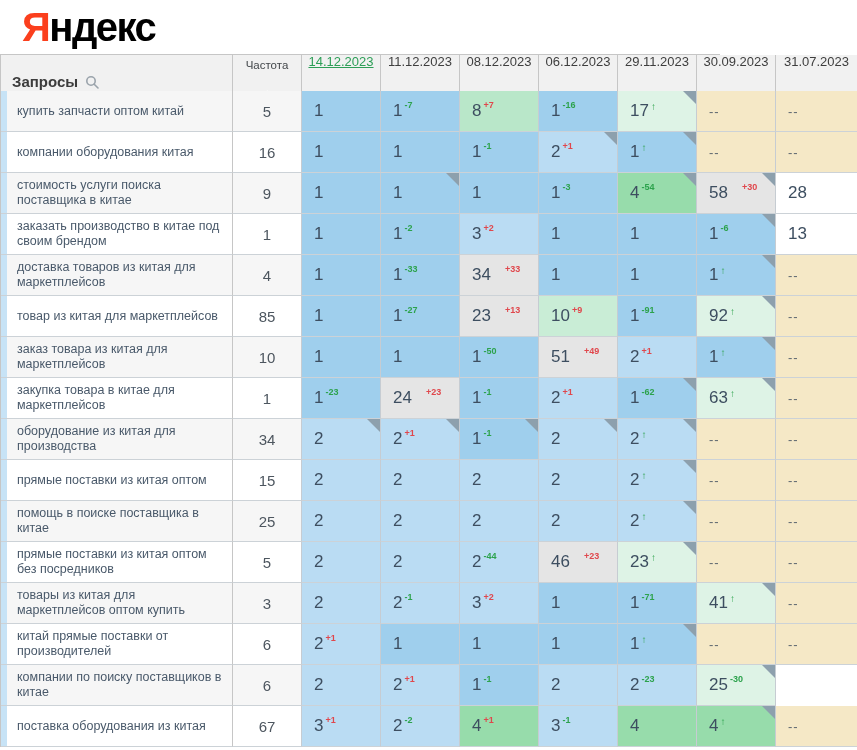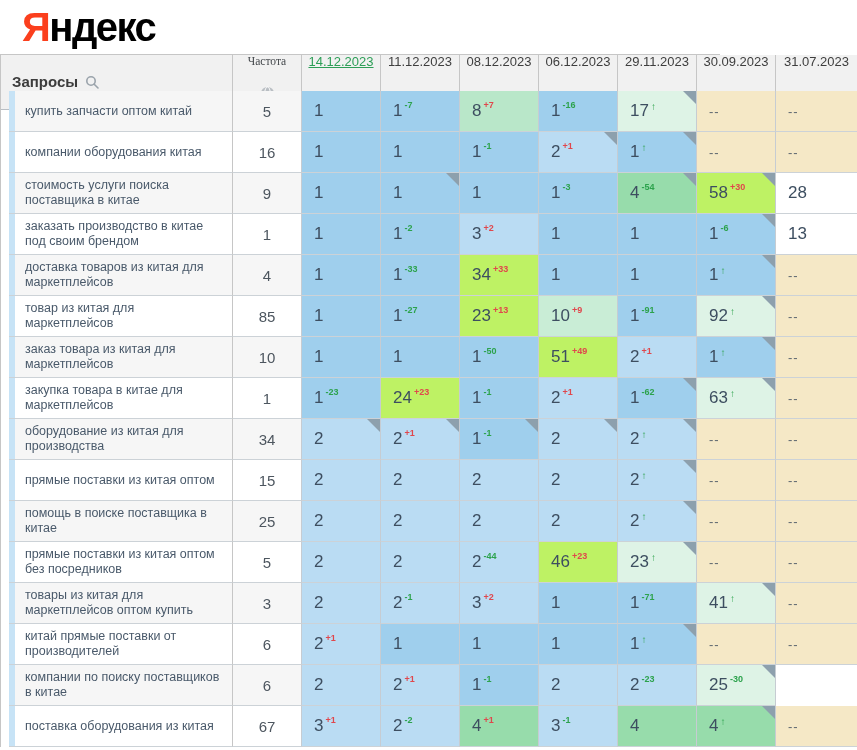--- a/index.html
+++ b/index.html
@@ -10,30 +10,30 @@
 
   .table{width:720px;border-top:1px solid #c6c6c6;border-left:1px solid #c6c6c6;box-sizing:border-box;}
   .thead,.r{display:grid;grid-template-columns:232px 69px 79px 79px 79px 79px 79px 79px 82px;}
   .thead{height:36px;}
   .r{height:41px;}
   .cell,.hcell{box-sizing:border-box;position:relative;border-right:1px solid #c6ccd2;border-bottom:1px solid #ccd2d7;}
   .hcell{background:#f1f1f1;border-bottom:1px solid #b9bfc5;border-right:1px solid #c6c6c6;}
 
   .hquery{display:flex;align-items:center;gap:7px;padding-left:11px;}
   .hquery .t{font-size:15px;font-weight:700;color:#3c3c3c;}
-  .hfreq{display:flex;flex-direction:column;align-items:center;gap:19px;font-family:Liberation Serif, serif;}
+  .hfreq{display:flex;flex-direction:column;align-items:center;justify-content:center;gap:19px;}
   .hfreq .t{font-size:11.5px;color:#43474b;}
   .hdate{display:flex;flex-direction:column;align-items:center;justify-content:center;line-height:1.1;gap:24px;}
   .dlink{font-size:13px;color:#3e3e3e;text-decoration:none;cursor:pointer;}
   .hdate.active .dlink{color:#2d9e57;text-decoration:underline;}
   .pct{display:flex;align-items:flex-start;justify-content:center;margin-top:1px;}
   .pct-ic{width:14px;height:14px;border-radius:50%;background:#b2b7bc;color:#fff;font-size:9px;font-weight:700;display:flex;align-items:center;justify-content:center;}
   .pct-n{font-size:13px;color:#9aa0a6;margin-left:7px;position:relative;top:-3px;}
 
-  .qcell{display:flex;align-items:center;padding:2px 8px 2px 16px;border-right:1px solid #c6c6c6;cursor:pointer;margin-left:8px;}
+  .qcell{display:flex;align-items:center;padding:2px 8px 2px 16px;border-right:1px solid #c6c6c6;cursor:pointer;}
   .qcell::before{content:"";position:absolute;left:0;top:0;bottom:0;width:6px;background:#c7e3f6;}
   .qtext{font-size:12.5px;line-height:15px;color:#49596a;}
   .fcell{display:flex;align-items:center;justify-content:center;}
   .fcell .fv{font-size:15px;color:#4d565f;}
   .r:nth-child(odd) .qcell,.r:nth-child(odd) .fcell{background:#f6f6f6;}
   .r:nth-child(even) .qcell,.r:nth-child(even) .fcell{background:#fff;}
 
   .pcell{display:flex;align-items:center;padding-left:12px;cursor:pointer;}
   .num{font-size:17px;color:#3d4e60;}
   .num.dash{font-size:13px;color:#5d6770;letter-spacing:1px;}
@@ -42,21 +42,21 @@
   .sup.down{color:#e0474c;}
   .arrow{font-size:10px;font-weight:700;color:#2ca24c;position:relative;top:-5px;margin-left:2px;}
   .flag{position:absolute;top:0;right:0;width:0;height:0;border-top:13px solid #8da0ad;border-left:13px solid transparent;}
 
   .bg-b1{background:#9fcfed;}
   .bg-b2{background:#badcf3;}
   .bg-g4{background:#97dcab;}
   .bg-g8{background:#b9e7c9;}
   .bg-g10{background:#c9edd6;}
   .bg-mint{background:#def3e6;}
-  .bg-pink{background:#bef264;}
+  .bg-pink{background:#e5e5e5;gap:12px;}
   .bg-tan{background:#f5e8c6;}
   .bg-w{background:#ffffff;}
 </style>
 </head>
 <body>
 
 <div class="topbar">
   <div class="logo"><span class="red">Я</span><span>ндекс</span></div>
 </div>
 

